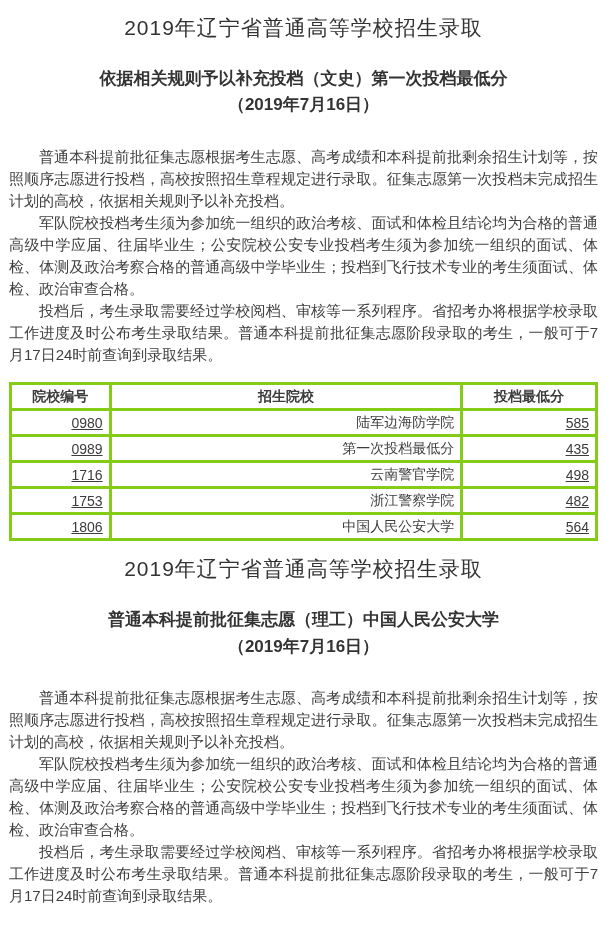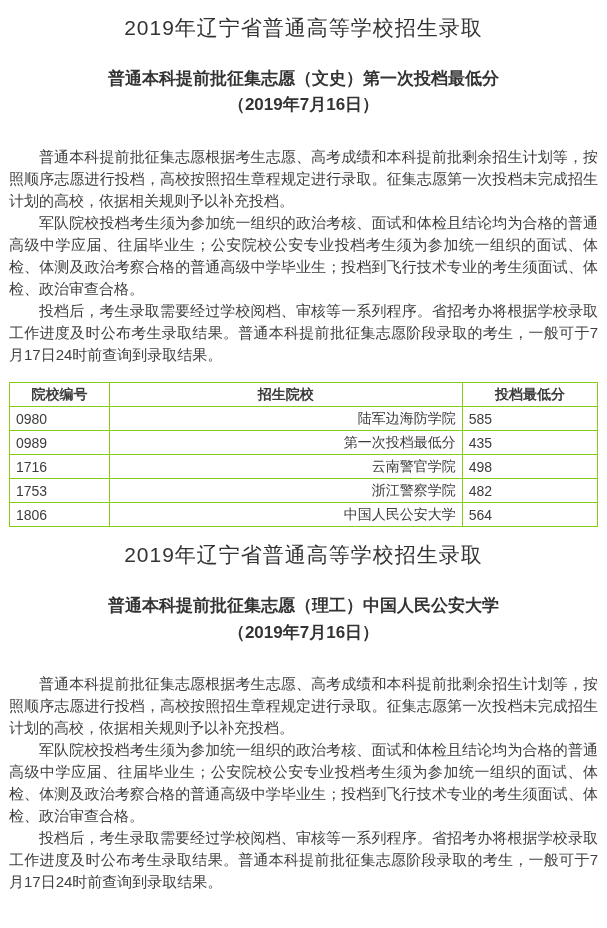--- a/index.html
+++ b/index.html
@@ -27,43 +27,43 @@
     text-align: justify; color: #3f3f3f;
   }
   .paras p { margin: 0; text-indent: 2em; }
 
   table.score-table {
     width: 100%; border-collapse: collapse;
     margin-top: 16px; font-size: 14px; color: #3c3c3c;
     table-layout: fixed;
   }
   table.score-table th, table.score-table td {
-    border: 1px solid #84cc16;
+    border: 3px solid #84cc16;
     padding: 2px 6px; height: 19px;
     overflow: hidden; white-space: nowrap;
   }
   table.score-table th { font-weight: bold; text-align: center; }
   col.c-code { width: 17%; }
   col.c-name { width: 60%; }
   col.c-score { width: 23%; }
-  td.cell-center { text-align: left; }
+  td.cell-center { text-align: right; text-decoration: underline; }
   td.cell-left { text-align: right; }
 
   .section-gap { height: 6px; }
 </style>
 </head>
 <body>
 
 <div class="page">
 
   <div>
     <h1 class="doc-title">2019年辽宁省普通高等学校招生录取</h1>
 
     <div class="doc-subtitle">
-      <span>普通本科提前批征集志愿（文史）第一次投档最低分</span>
+      <span>依据相关规则予以补充投档（文史）第一次投档最低分</span>
       <span class="date-line">（2019年7月16日）</span>
     </div>
 
     <div class="paras">
       <p>普通本科提前批征集志愿根据考生志愿、高考成绩和本科提前批剩余招生计划等，按照顺序志愿进行投档，高校按照招生章程规定进行录取。征集志愿第一次投档未完成招生计划的高校，依据相关规则予以补充投档。</p>
       <p>军队院校投档考生须为参加统一组织的政治考核、面试和体检且结论均为合格的普通高级中学应届、往届毕业生；公安院校公安专业投档考生须为参加统一组织的面试、体检、体测及政治考察合格的普通高级中学毕业生；投档到飞行技术专业的考生须面试、体检、政治审查合格。</p>
       <p>投档后，考生录取需要经过学校阅档、审核等一系列程序。省招考办将根据学校录取工作进度及时公布考生录取结果。普通本科提前批征集志愿阶段录取的考生，一般可于7月17日24时前查询到录取结果。</p>
     </div>
 
     <table class="score-table">

